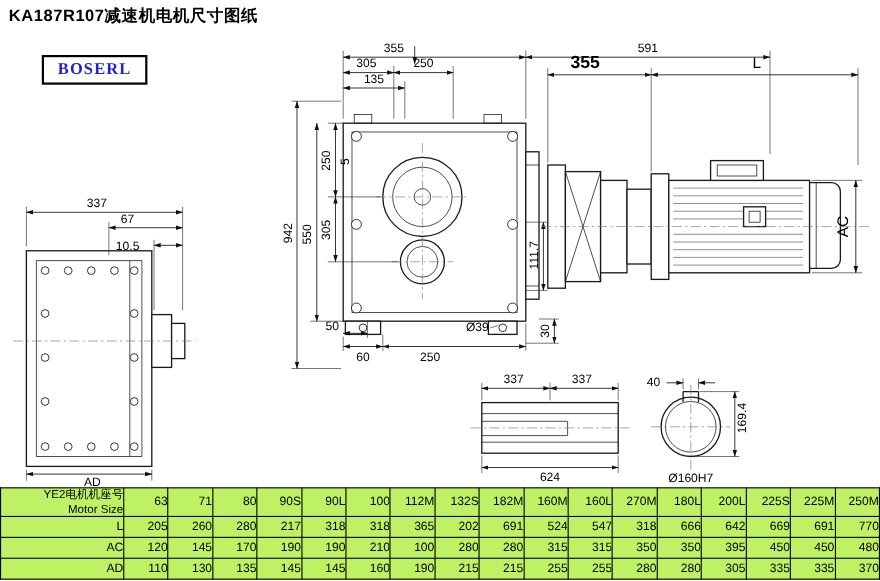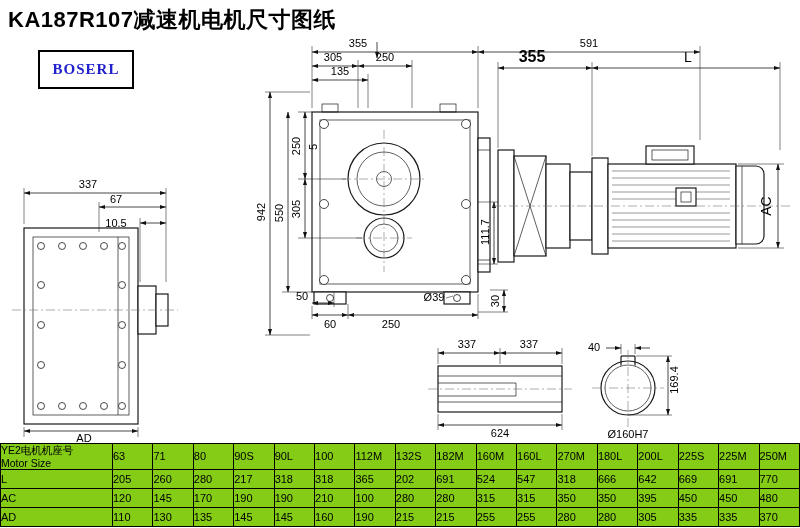--- a/index.html
+++ b/index.html
@@ -2,25 +2,25 @@
 <html><head>
 <meta charset="utf-8">
 <style>
   * { margin:0; padding:0; box-sizing:border-box; }
   html,body { width:800px; height:528px; }
   body {
     position:relative; background:#fff; overflow:hidden;
     font-family:"Liberation Sans", sans-serif; color:#000;
   }
   .page-title {
-    position:absolute; left:8px; top:5px; font-size:22px; font-weight:bold;
+    position:absolute; left:8px; top:5px; font-size:15px; font-weight:bold;
     letter-spacing:0.5px; white-space:nowrap;text-align:right;
   }
   .logo {
-    position:absolute; left:38px; top:50px; width:96px; height:39px;
+    position:absolute; left:38px; top:50px; width:96px; height:27px;
     border:2px solid #000; display:flex; align-items:center; justify-content:center;
     background:#fff;
     text-align:right;
   }
   .logo span {
     font-family:"Liberation Serif", serif; font-weight:bold; font-size:15px;
     letter-spacing:1px;
   }
   svg.drawing { position:absolute; left:0; top:0; }
   svg text { font-family:"Liberation Sans", sans-serif; font-size:11px; fill:#000; }
@@ -31,22 +31,22 @@
   .dl  { fill:none; stroke:#1a1a1a; stroke-width:0.7; }
   .fin { fill:none; stroke:#333; stroke-width:0.5; }
   .cl  { fill:none; stroke:#777; stroke-width:0.6; stroke-dasharray:9 3 2 3; }
   .ext { fill:none; stroke:#1a1a1a; stroke-width:0.55; }
   .dim   { fill:none; stroke:#1a1a1a; stroke-width:0.8; marker-start:url(#ar); marker-end:url(#ar); }
   .dim-e { fill:none; stroke:#1a1a1a; stroke-width:0.8; marker-end:url(#ar); }
   .dim-s { fill:none; stroke:#1a1a1a; stroke-width:0.8; marker-start:url(#ar); }
   .hole { fill:#fff; stroke:#1a1a1a; stroke-width:0.8; }
   table.size-table {
     position:absolute; left:0; top:443px; width:800px;
-    border-collapse:collapse; table-layout:fixed; text-align:left;
-    font-size:11px; background:#84cc16;padding-left:20px;
+    border-collapse:collapse; table-layout:fixed; text-align:right;
+    font-size:11px; background:#bef264;padding-left:20px;
   }
   .size-table th, .size-table td {
     border:1px solid #000; font-weight:normal; padding:0;
     height:19px; line-height:1.15; overflow:hidden; white-space:nowrap;
   }
   .size-table thead th { height:26px; }
   .size-table th.label-col { width:112px; font-size:10.5px; }
 </style>
 </head>
 <body>

